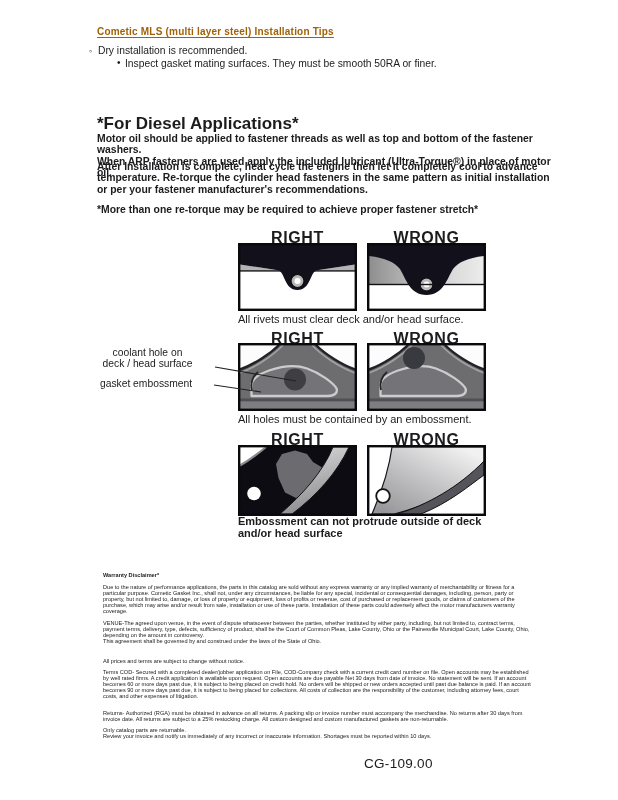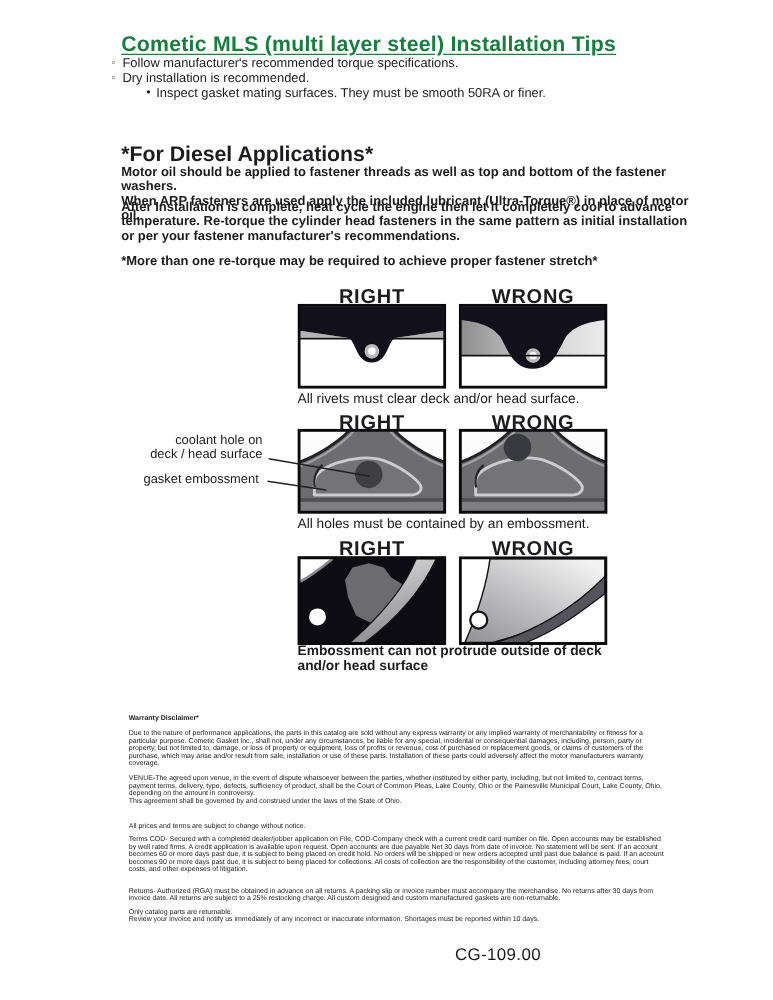--- a/index.html
+++ b/index.html
@@ -1,51 +1,50 @@
 <!DOCTYPE html>
 <html><head>
 <meta charset="utf-8">
 <style>
   html,body{margin:0;padding:0;background:#fff;}
   .page{position:relative;width:618px;height:800px;background:#ffffff;overflow:hidden;
         font-family:"Liberation Sans",sans-serif;color:#1c1c1e;}
   .abs{position:absolute;}
-  .title{left:97px;top:26px;font-size:17px;font-weight:bold;color:#15803d;
+  .title{left:97px;top:26px;font-size:10px;font-weight:bold;color:#a16207;
          text-decoration:underline;text-underline-offset:2px;letter-spacing:.2px;}
   .bullets{left:89px;top:45px;font-size:10.3px;line-height:11.4px;width:480px;}
   .b{white-space:nowrap;}
   .b .mk{display:inline-block;width:9px;font-size:9px;vertical-align:0.5px;}
   .b.sub{padding-left:28px;}
   .b.sub .mk{width:8px;font-size:10px;}
   .d-head{left:97px;top:114px;font-size:17px;font-weight:bold;}
   .para{left:97px;width:465px;font-size:10.4px;line-height:11.4px;white-space:pre-line;font-weight:bold;}
   .p1{top:133px;}
   .p2{top:161px;}
   .note{top:204px;}
   .hlabel{width:119px;text-align:center;font-size:16px;font-weight:bold;letter-spacing:.6px;}
   .panel{display:block;}
   .cap{font-size:11px;line-height:11.6px;white-space:pre-line;}
-  .lab{font-size:10.3px;line-height:11.4px;text-align:right;white-space:pre-line;}
+  .lab{font-size:10.3px;line-height:11.4px;text-align:center;white-space:pre-line;}
   .legal{left:103px;top:572px;width:428px;font-size:5.6px;line-height:6.1px;color:#222;}
   .legal .lh{font-weight:bold;margin:0 0 6px 0;}
   .legal p{margin:0 0 6px 0;white-space:pre-line;}
   .legal p.gapbig{margin-bottom:14px;}
   .legal p.gap10{margin-bottom:10px;}
   .legal p.gap5{margin-bottom:5px;}
   .code{left:364px;top:756px;font-size:13.5px;letter-spacing:.3px;color:#1b1b1b;}
 </style>
 </head>
 <body>
 
 <div class="page">
 
   <div class="abs title">Cometic MLS (multi layer steel) Installation Tips</div>
 
   <div class="abs bullets">
-    <div class="b"><span class="mk">◦</span><span>Follow manufacturer's recommended torque specifications.</span></div>
     <div class="b"><span class="mk">◦</span><span>Dry installation is recommended.</span></div>
     <div class="b sub"><span class="mk">•</span><span>Inspect gasket mating surfaces.  They must be smooth 50RA or finer.</span></div>
   </div>
 
   <div class="abs d-head">*For Diesel Applications*</div>
   <div class="abs para p1">Motor oil should be applied to fastener threads as well as top and bottom of the fastener washers.
 When ARP fasteners are used apply the included lubricant (Ultra-Torque®) in place of motor oil.</div>
   <div class="abs para p2">After Installation is complete, heat cycle the engine then let it completely cool to advance
 temperature. Re-torque the cylinder head fasteners in the same pattern as initial installation
 or per your fastener manufacturer's recommendations.</div>

